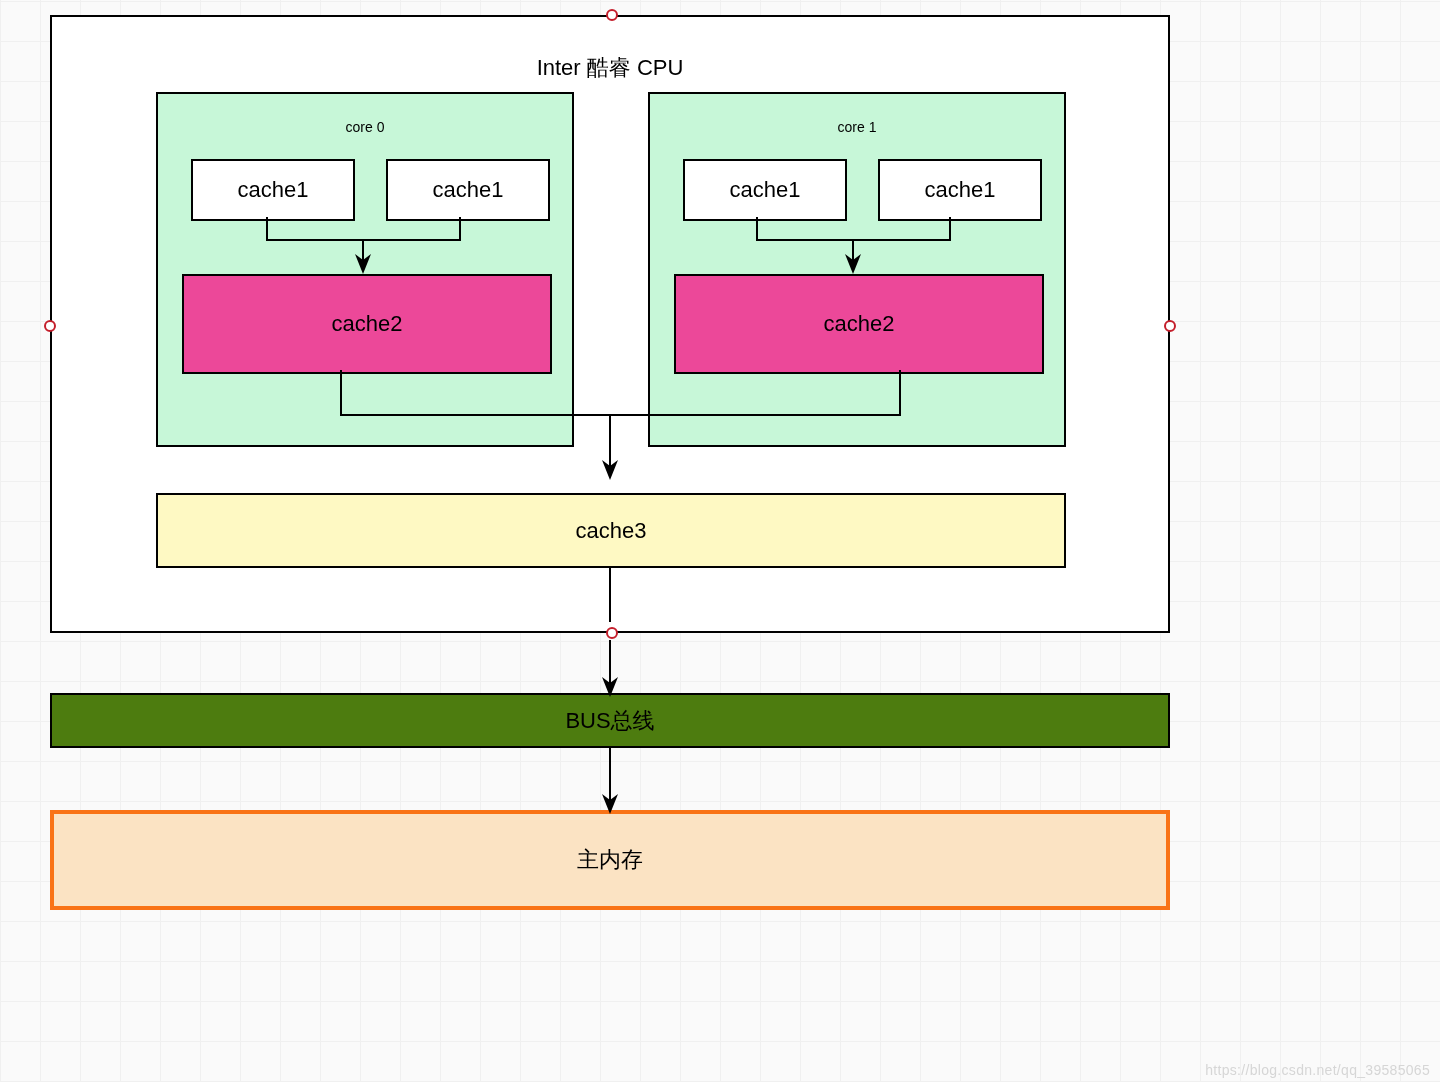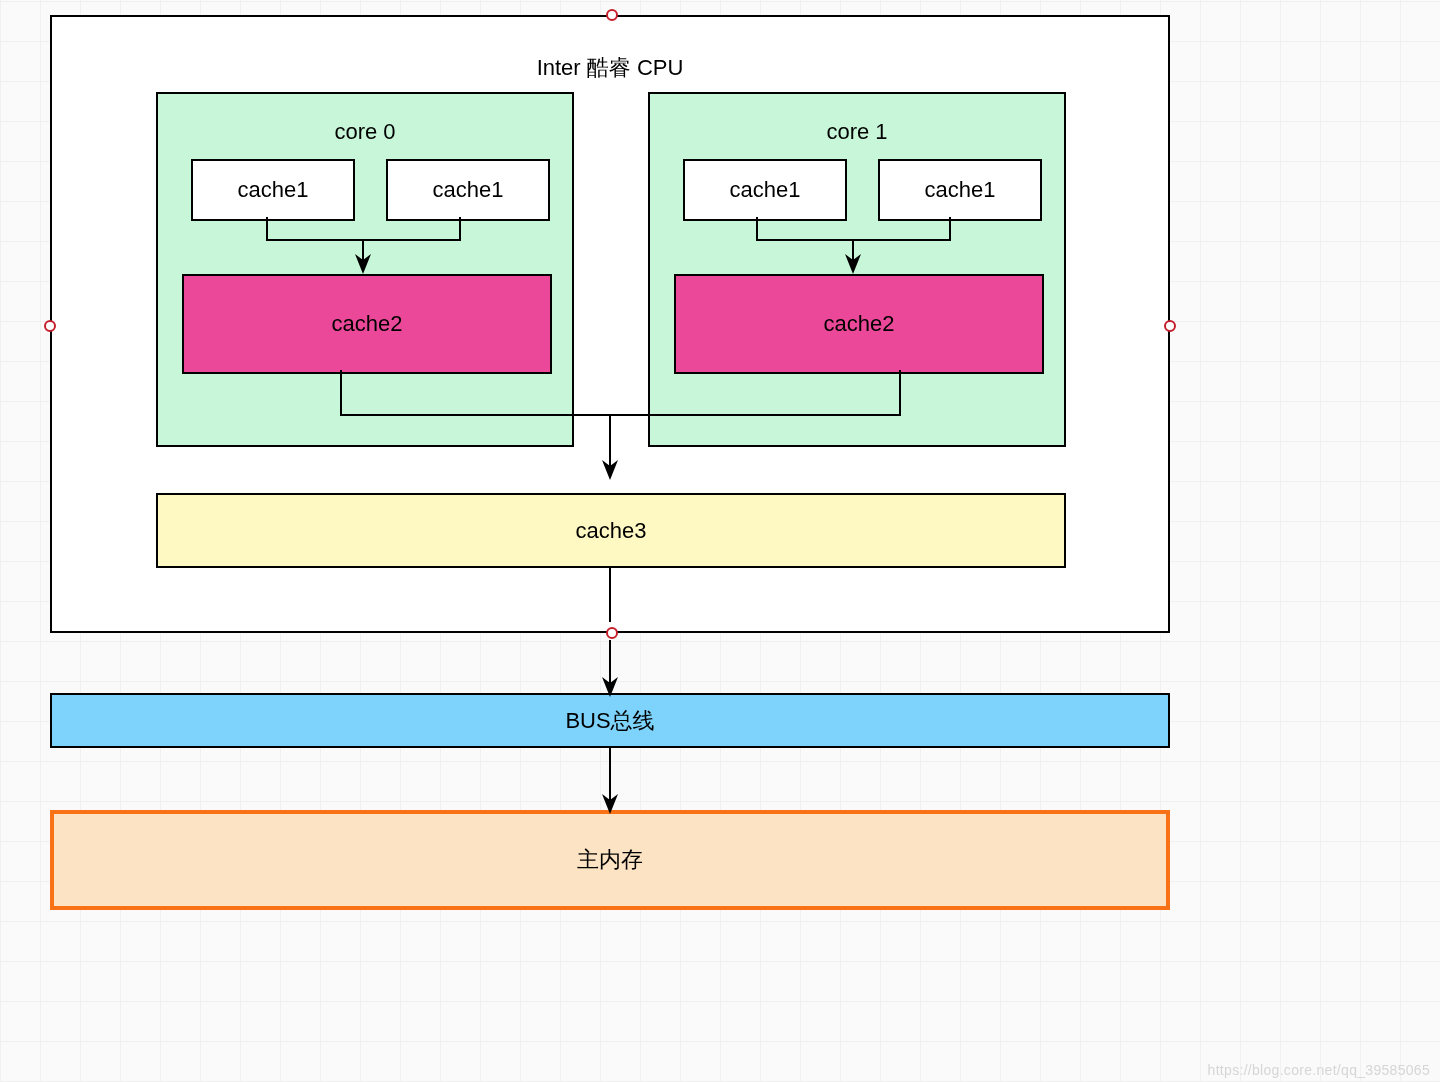--- a/index.html
+++ b/index.html
@@ -55,21 +55,21 @@
       height: 355px;
       background: #c7f7d8;
       border: 2px solid #000;
     }
     .core0 { left: 104px; }
     .core1 { left: 596px; }
     .core-title {
       position: absolute;
       top: 25px; left: 0; right: 0;
       text-align: center;
-      font-size: 22px;
+      font-size: 14px;
     }
     .l1 {
       position: absolute;
       top: 65px;
       width: 164px;
       height: 62px;
       background: #fff;
       border: 2px solid #000;
       display: flex;
       align-items: center;
@@ -106,21 +106,21 @@
       justify-content: center;
       font-size: 22px;
     }
     
     .bus {
       position: absolute;
       left: 50px;
       top: 693px;
       width: 1120px;
       height: 55px;
-      background: #7dd3fc;
+      background: #4d7c0f;
       border: 2px solid #000;
       display: flex;
       align-items: center;
       justify-content: center;
       font-size: 22px;
     }
     
     .mem {
       position: absolute;
       left: 50px;
@@ -169,21 +169,21 @@
     <div class="l2">cache2</div>
   </div>
 
   <div class="l3">cache3</div>
 </div>
 
 <div class="bus">BUS总线</div>
 
 <div class="mem">主内存</div>
 
-<div class="watermark">https://blog.core.net/qq_39585065</div>
+<div class="watermark">https://blog.csdn.net/qq_39585065</div>
 
 <svg class="arrows">
   <defs>
     <marker id="ah" markerWidth="12" markerHeight="12" refX="6" refY="6" orient="auto">
       <path class="ahead" d="M1,2 L11,6 L1,10 L4,6 Z"></path>
     </marker>
   </defs>
 
   <path d="M 267,217 L 267,240 L 363,240"></path>
   <path d="M 460,217 L 460,240 L 363,240"></path>

